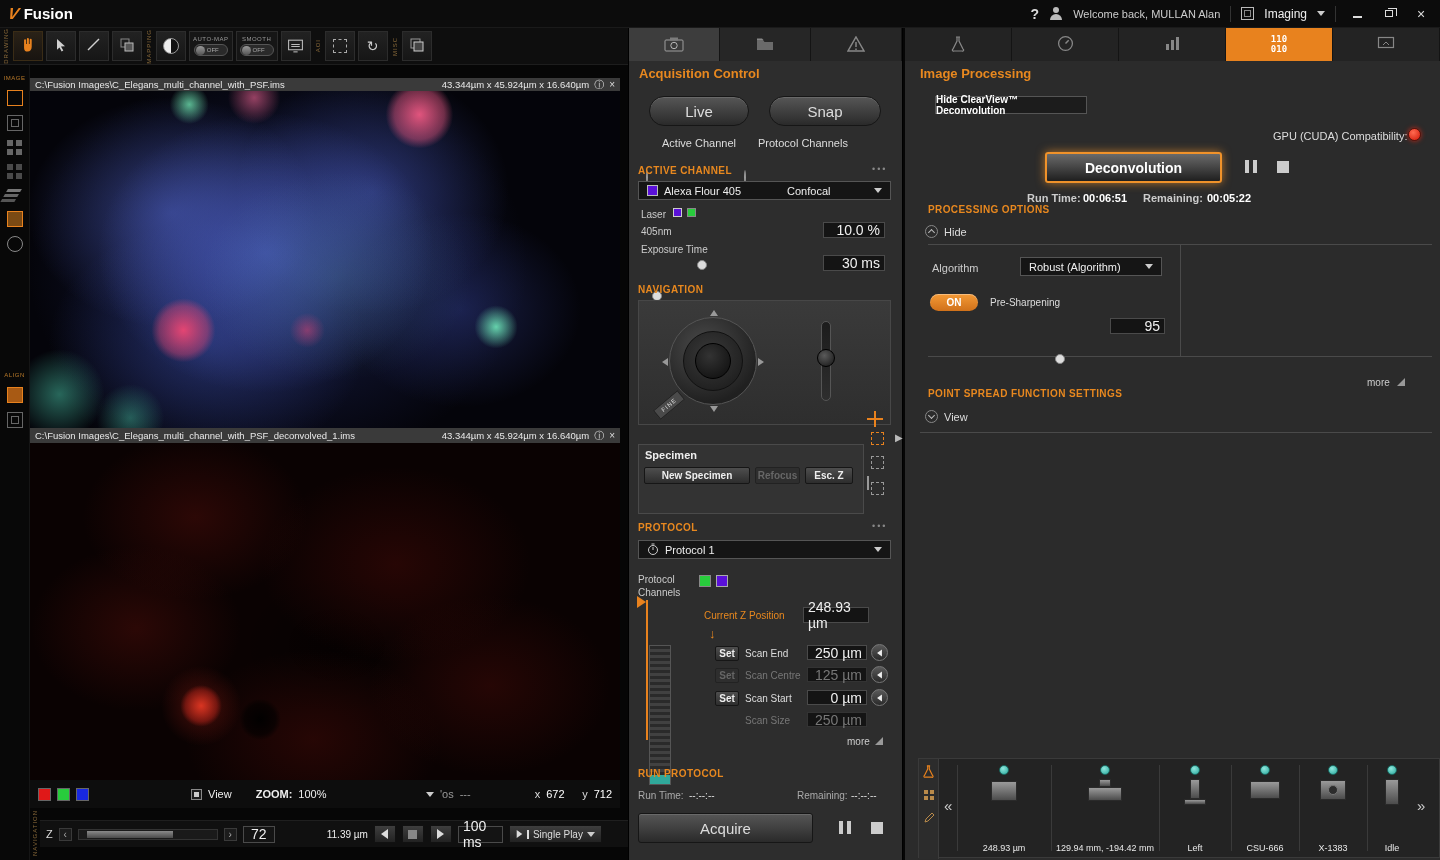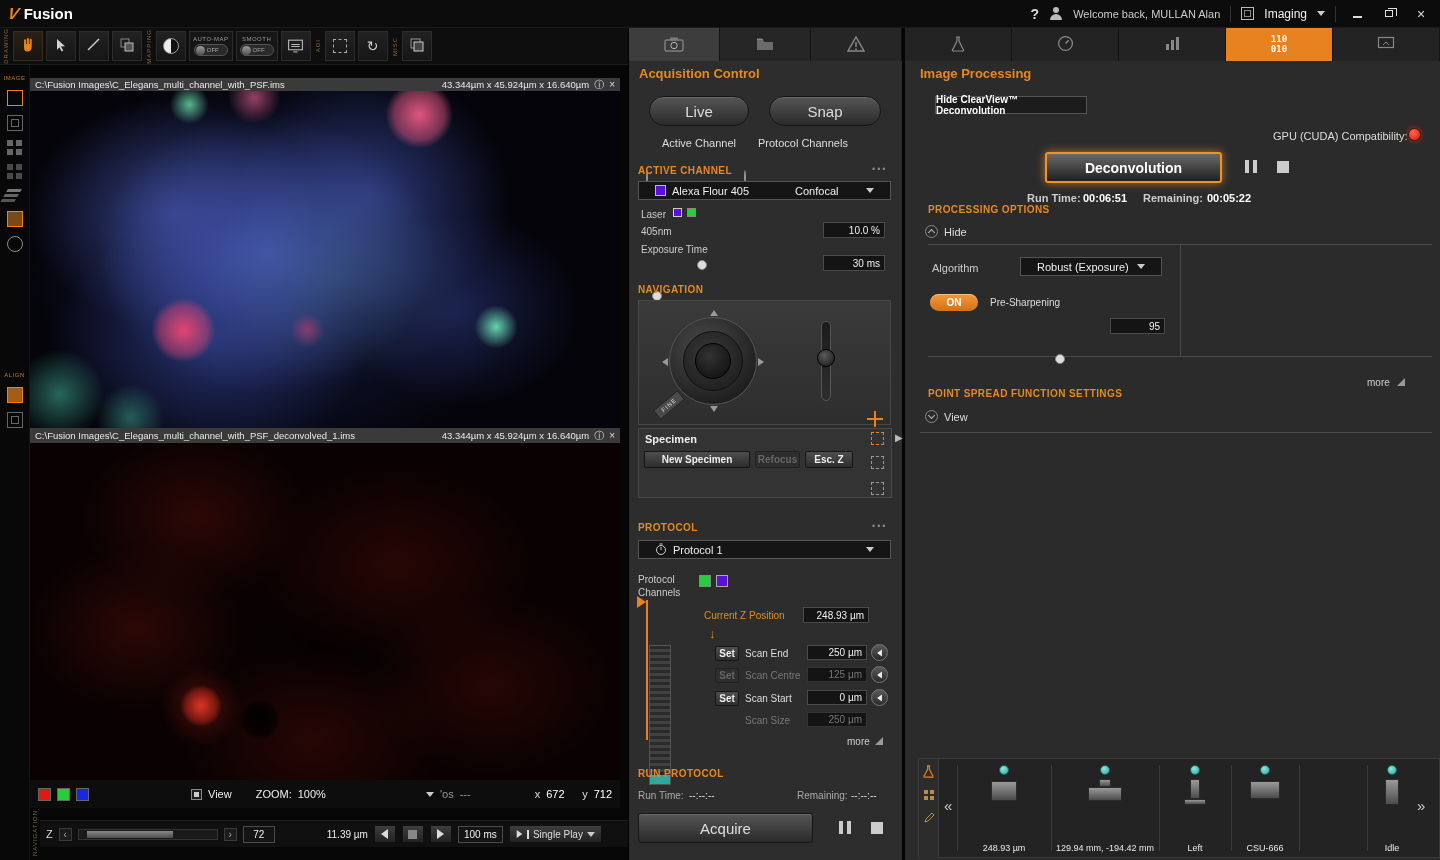--- a/index.html
+++ b/index.html
@@ -90,21 +90,21 @@
 
 
 .chbar{display:flex;align-items:center;background:#0d0d0d;padding:0 8px;gap:6px;font-size:11px}
 .swatch{width:13px;height:13px;border:1px solid #666}
 .checkbox{width:11px;height:11px;border:1px solid #888;background:#1d1d1d;position:relative}
 .checkbox.on::after{content:"";position:absolute;inset:2px;background:#ccc}
 .zbar{display:flex;align-items:center;background:#101010;border-top:1px solid #1f1f1f;gap:6px;padding:0 6px;font-size:10px}
 .zslider{width:140px;height:11px;background:#1a1a1a;border:1px solid #333;position:relative}
 .zhandle{position:absolute;left:8px;top:1px;width:86px;height:7px;background:linear-gradient(#8a8a8a,#4a4a4a)}
 .stepbtn{width:13px;height:13px;background:#1c1c1c;border:1px solid #3a3a3a;color:#aaa;display:flex;align-items:center;justify-content:center;font-size:10px}
-.valbox{background:#141414;border:1px solid #4a4a4a;color:#f0f0f0;font-size:10px;display:flex;align-items:center;justify-content:flex-end;padding:0 4px}
+.valbox{background:#141414;border:1px solid #4a4a4a;color:#f0f0f0;font-size:14px;display:flex;align-items:center;justify-content:flex-end;padding:0 4px}
 .valbox.dis{color:#777;border-color:#333}
 .playbtn{width:22px;height:18px;background:linear-gradient(#3e3e3e,#222);border:1px solid #111;display:flex;align-items:center;justify-content:center}
 .tri-r{width:0;height:0;border-top:5px solid transparent;border-bottom:5px solid transparent;border-left:7px solid #ddd}
 .tri-l{width:0;height:0;border-top:5px solid transparent;border-bottom:5px solid transparent;border-right:7px solid #ddd}
 .sq-stop{width:9px;height:9px;background:#bbb}
 .modebox{height:18px;background:linear-gradient(#3e3e3e,#222);border:1px solid #111;display:flex;align-items:center;gap:4px;padding:0 6px;color:#ddd}
 .bar-v{width:2px;height:9px;background:#ddd}
 
 
 .mid-panel{background:#2d2d2d;border-left:1px solid #000;border-right:1px solid #000}
@@ -114,21 +114,21 @@
 .mtab.sel{background:#3d3d3d}
 .rtab{flex:1;display:flex;align-items:center;justify-content:center;background:#232323;border-right:1px solid #141414}
 .rtab.sel{background:#e8821e}
 .rtab-bin{font-family:"DejaVu Sans Mono",monospace;font-size:9px;font-weight:bold;color:#fff;white-space:pre-line;text-align:center;line-height:1.1}
 .panel-title{color:#e8881f;font-weight:bold;font-size:13px}
 .sec-head{color:#e8881f;font-weight:bold;font-size:10px;letter-spacing:.4px}
 .dots{color:#888;letter-spacing:2px;font-size:9px}
 .bigbtn{border-radius:15px;background:linear-gradient(#565656,#2a2a2a);border:1px solid #161616;color:#ddd;font-size:15px;display:flex;align-items:center;justify-content:center;box-shadow:inset 0 1px 0 rgba(255,255,255,.12)}
 .radio{width:11px;height:11px;border-radius:50%;border:1px solid #999;background:#1a1a1a;position:relative}
 .radio.sel::after{content:"";position:absolute;inset:2px;border-radius:50%;background:#ddd}
-.dropdown{background:#151515;border:1px solid #555;display:flex;align-items:center;padding:0 16px;color:#eee;font-size:11px;gap:6px}
+.dropdown{background:#151515;border:1px solid #555;display:flex;align-items:center;padding:0 8px;color:#eee;font-size:11px;gap:6px}
 .dd-arrow{margin-left:auto;width:0;height:0;border-left:4px solid transparent;border-right:4px solid transparent;border-top:5px solid #ccc}
 .slider-track{height:3px;background:#555;border-radius:2px;position:relative}
 .slider-knob{position:absolute;top:-4px;width:10px;height:10px;border-radius:50%;background:#ddd;border:1px solid #888}
 .sbtn{background:linear-gradient(#4e4e4e,#2d2d2d);border:1px solid #161616;border-radius:2px;color:#eee;font-size:10px;font-weight:bold;display:flex;align-items:center;justify-content:center}
 .sbtn.dis{background:#2e2e2e;color:#666;border-color:#222}
 .circbtn{width:17px;height:17px;border-radius:50%;background:linear-gradient(#5a5a5a,#2a2a2a);border:1px solid #777;display:flex;align-items:center;justify-content:center}
 .circbtn .tri-l{border-right-color:#eee;transform:scale(.7)}
 .navbox{background:linear-gradient(#3a3a3a,#2e2e2e);border:1px solid #474747}
 .joy{width:88px;height:88px;border-radius:50%;background:radial-gradient(circle at 40% 35%,#4c4c4c,#202020 72%);border:1px solid #555;position:relative}
 .joy::before{content:"";position:absolute;inset:13px;border-radius:50%;background:radial-gradient(circle at 45% 40%,#3a3a3a,#181818);border:1px solid #111}
@@ -296,21 +296,21 @@
   <div class="img2 abs" style="left:30px;top:443px;width:590px;height:337px"></div>
 
   <div class="chbar abs" style="left:30px;top:780px;width:590px;height:28px">
     <span class="swatch" style="background:#e01818"></span>
     <span class="swatch" style="background:#28cc3c"></span>
     <span class="swatch" style="background:#1828e0"></span>
     <span style="width:90px"></span>
     <span class="checkbox on"></span>
     <span style="color:#eee">View</span>
     <span style="width:12px"></span>
-    <span style="font-weight:normal;color:#eee">ZOOM:</span>
+    <span style="font-weight:bold;color:#eee">ZOOM:</span>
     <span style="color:#eee">100%</span>
     <span class="dd-arrow"></span>
     <span style="color:#999">'os</span>
     <span style="color:#999">---</span>
     <span style="width:52px"></span>
     <span style="color:#ddd">x</span>
     <span style="color:#fff;width:30px">672</span>
     <span style="color:#ddd">y</span>
     <span style="color:#fff">712</span>
   </div>
@@ -409,21 +409,21 @@
         <span class="jt" style="left:-8px;top:40px;border-top:4px solid transparent;border-bottom:4px solid transparent;border-right:6px solid #999"></span>
         <span class="jt" style="right:-8px;top:40px;border-top:4px solid transparent;border-bottom:4px solid transparent;border-left:6px solid #999"></span>
       </div>
       <div class="fine-flag abs" style="left:14px;top:98px">FINE</div>
       <div class="vtrack abs" style="left:182px;top:20px"></div>
       <span class="vknob abs" style="left:178px;top:48px"></span>
       <span class="crosshair abs" style="left:228px;top:22px"></span>
       <span class="boxic abs" style="left:228px;top:88px"></span>
     </div>
 
-    <div class="group-panel abs" style="left:9px;top:400px;width:254px;height:70px">
+    <div class="group-panel abs" style="left:9px;top:416px;width:226px;height:70px">
       <div style="font-size:11px;font-weight:bold;color:#eee;padding:4px 0 0 6px">Specimen</div>
       <div class="sbtn abs" style="left:5px;top:22px;width:106px;height:17px">New Specimen</div>
       <div class="sbtn dis abs" style="left:116px;top:22px;width:45px;height:17px">Refocus</div>
       <div class="sbtn abs" style="left:166px;top:22px;width:48px;height:17px">Esc. Z</div>
     </div>
     <span class="dashed-ic orange abs" style="left:242px;top:404px"></span>
     <span class="dashed-ic abs" style="left:242px;top:428px"></span>
     <span class="dashed-ic abs" style="left:242px;top:454px"></span>
     <span class="abs" style="left:266px;top:404px;color:#bbb;font-size:10px">▶</span>
 
@@ -551,21 +551,21 @@
         <span class="chev-up"></span>
       </span>
     <span class="abs" style="left:39px;top:198px;font-size:11px;color:#ddd">Hide</span>
 
     <div class="divider-h abs" style="left:23px;top:216px;width:504px"></div>
     <div class="divider-v abs" style="left:275px;top:216px;height:112px"></div>
     <div class="divider-h abs" style="left:23px;top:328px;width:504px"></div>
 
     <span class="abs" style="left:27px;top:234px;font-size:11px;color:#ccc">Algorithm</span>
     <div class="dropdown abs" style="left:115px;top:229px;width:142px;height:19px">
-      <span>Robust (Exposure)</span>
+      <span>Robust (Algorithm)</span>
       <span class="dd-arrow"></span>
     </div>
 
     <div class="toggle-on abs" style="left:25px;top:266px">ON</div>
     <span class="abs" style="left:85px;top:269px;font-size:10px;color:#ddd">Pre-Sharpening</span>
 
     <span class="slider-track abs" style="left:25px;top:297px;width:168px"><span class="slider-knob" style="left:125px"></span></span>
     <span class="valbox abs" style="left:205px;top:290px;width:55px;height:16px">95</span>
 
     <span class="abs" style="left:462px;top:349px;font-size:10px;color:#ccc">more</span>
@@ -630,20 +630,28 @@
 
       <div class="dev-block" style="left:314px;width:64px">
         <span class="teal-dot"></span>
         <span class="dev-icon" style="margin-top:6px">
             <span class="di" style="display:block;width:30px;height:18px"></span>
           </span>
         <span class="dev-label">CSU-666</span>
       </div>
       <span class="dev-sep abs" style="left:380px"></span>
 
+      <div class="dev-block" style="left:382px;width:64px">
+        <span class="teal-dot"></span>
+        <span class="dev-icon" style="margin-top:5px;position:relative">
+            <span class="di" style="display:block;width:26px;height:20px"></span>
+            <span style="position:absolute;left:8px;top:5px;width:10px;height:10px;border-radius:50%;background:#2c2c2c;border:1px solid #777"></span>
+          </span>
+        <span class="dev-label">X-1383</span>
+      </div>
       <span class="dev-sep abs" style="left:448px"></span>
 
       <div class="dev-block" style="left:450px;width:46px">
         <span class="teal-dot"></span>
         <span class="dev-icon" style="margin-top:4px">
             <span class="di" style="display:block;width:14px;height:26px"></span>
           </span>
         <span class="dev-label">Idle</span>
       </div>
     </div>

